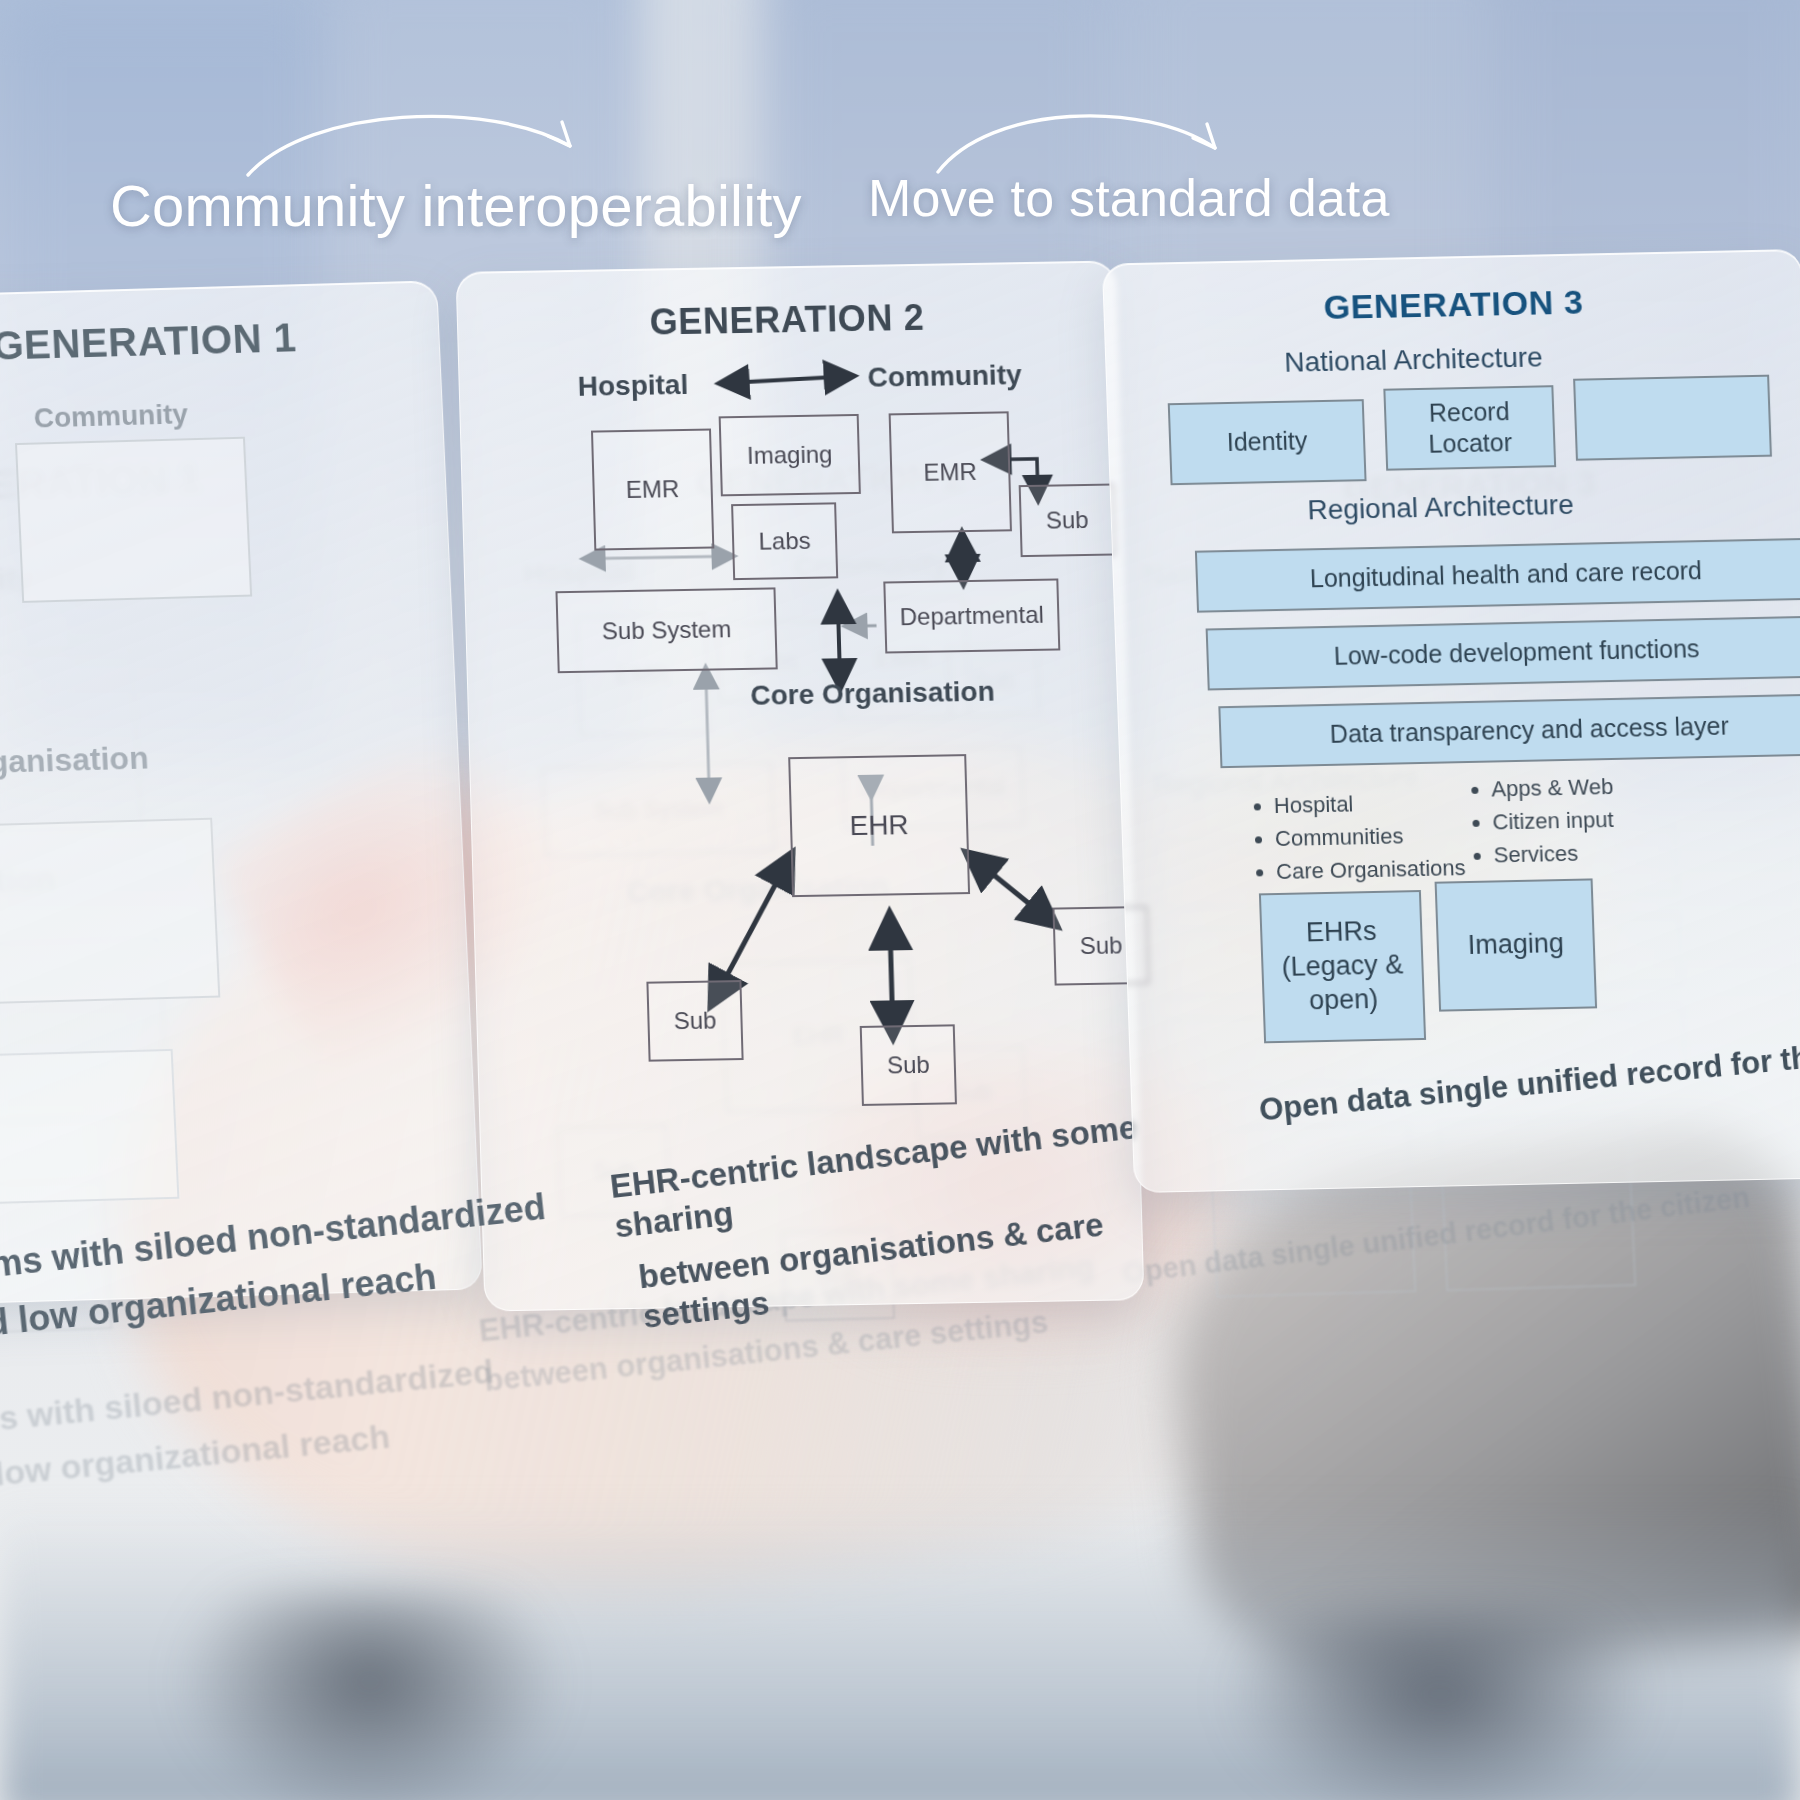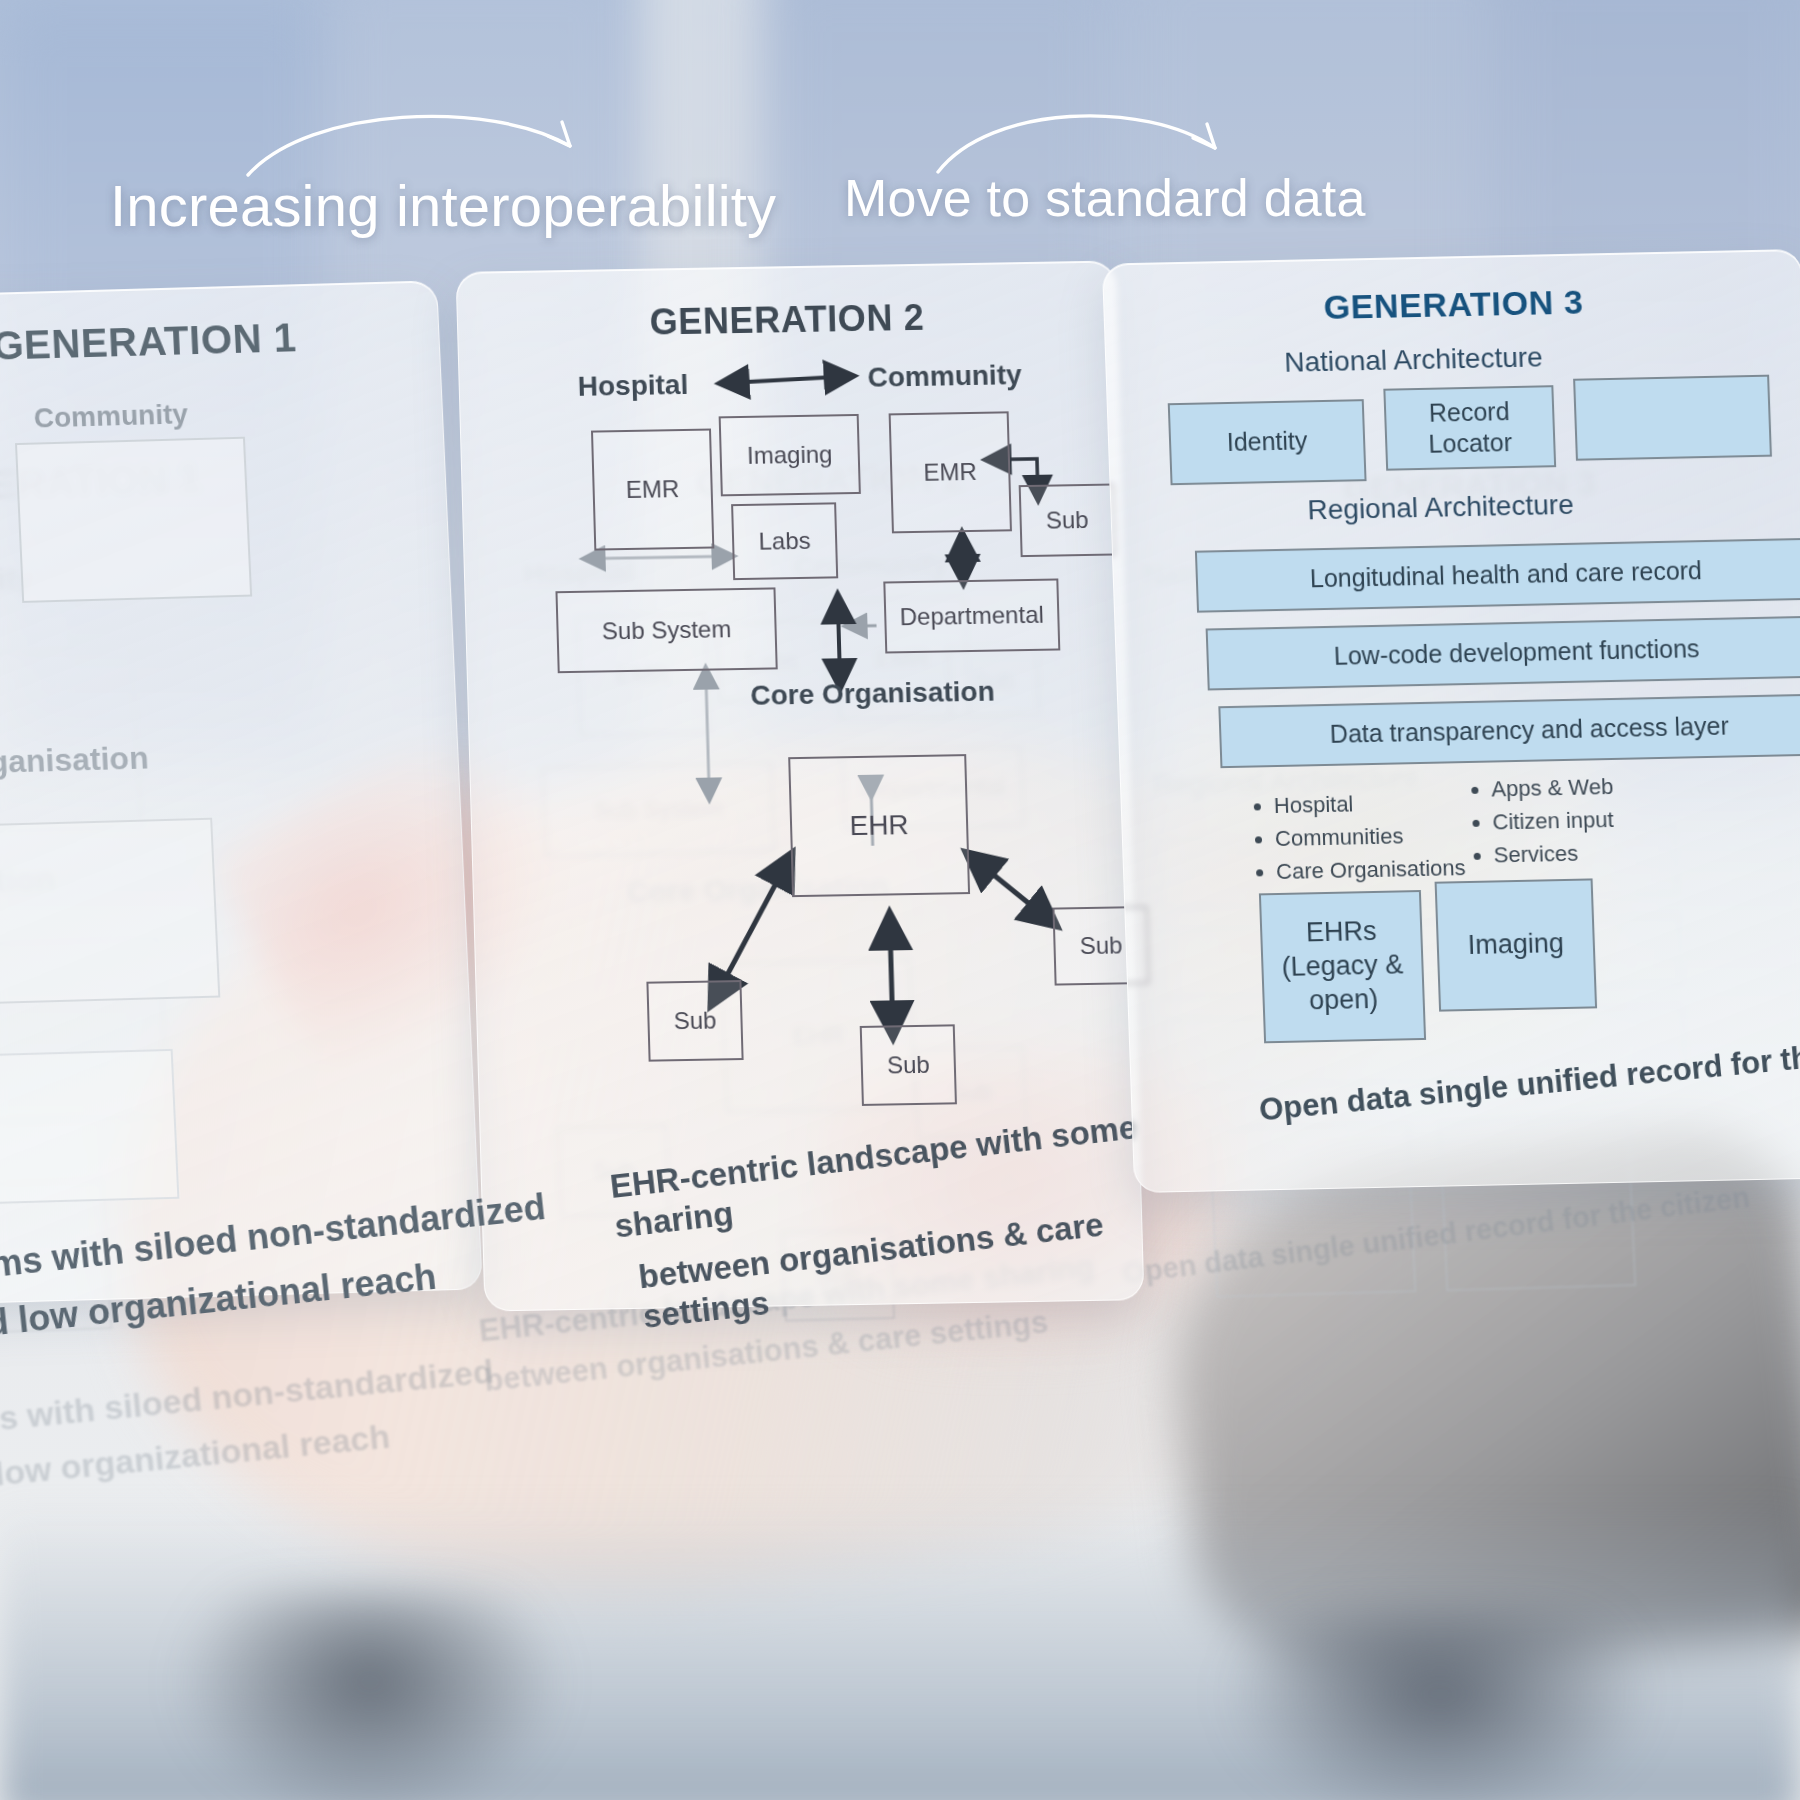--- a/index.html
+++ b/index.html
@@ -81,21 +81,21 @@
   
   .header-text{
     position:absolute;
     color:#ffffff;
     font-weight:400;
     letter-spacing:.2px;
     text-shadow:0 2px 10px rgba(90,105,130,.45);
     white-space:nowrap;
   }
   #hdr1{ left:110px; top:172px; font-size:58px; }
-  #hdr2{ left:844px; top:168px; font-size:52px; }
+  #hdr2{ left:868px; top:168px; font-size:52px; }
 
   svg.arc{ position:absolute; overflow:visible; pointer-events:none; }
 
   
   .card{
     position:absolute;
     background:linear-gradient(160deg, rgba(255,255,255,.66), rgba(250,252,253,.52) 55%, rgba(248,251,252,.60));
     border:1px solid rgba(255,255,255,.75);
     border-radius:26px;
     box-shadow:0 18px 46px rgba(110,128,152,.22), inset 0 1px 0 rgba(255,255,255,.9);
@@ -243,21 +243,21 @@
 <svg class="arc" style="left:240px; top:110px;" width="360" height="80" viewBox="0 0 360 80">
   <path d="M8,65 C70,-4 250,-10 330,36" fill="none" stroke="#ffffff" stroke-width="3.4" stroke-linecap="round"></path>
   <path d="M330,36 L308,26 M330,36 L322,12" fill="none" stroke="#ffffff" stroke-width="3.4" stroke-linecap="round"></path>
 </svg>
 
 <svg class="arc" style="left:930px; top:110px;" width="300" height="80" viewBox="0 0 300 80">
   <path d="M8,62 C60,-6 215,-10 285,38" fill="none" stroke="#ffffff" stroke-width="3.4" stroke-linecap="round"></path>
   <path d="M285,38 L263,28 M285,38 L277,14" fill="none" stroke="#ffffff" stroke-width="3.4" stroke-linecap="round"></path>
 </svg>
 
-<div class="header-text" id="hdr1">Increasing interoperability</div>
+<div class="header-text" id="hdr1">Community interoperability</div>
 <div class="header-text" id="hdr2">Move to standard data</div>
 
 <div class="card" id="card1">
   <div class="card-title">GENERATION 1</div>
   <div class="lbl" style="left:180px; top:110px; color:#9aa3ac;">Community</div>
   <div class="dbox" style="left:160px; top:150px; width:230px; height:160px; border-color:#cfd5da; background:rgba(242,244,246,.6);"></div>
   <div class="lbl" style="left:0px; top:450px; color:#a8b0b8; font-size:32px;">Core Organisation</div>
   <div class="dbox" style="left:60px; top:530px; width:280px; height:180px; border-color:#d8dce0; background:rgba(244,246,248,.5);"></div>
   <div class="dbox" style="left:40px; top:760px; width:250px; height:150px; border-color:#dde1e5; background:rgba(246,248,249,.45);"></div>
 </div>

